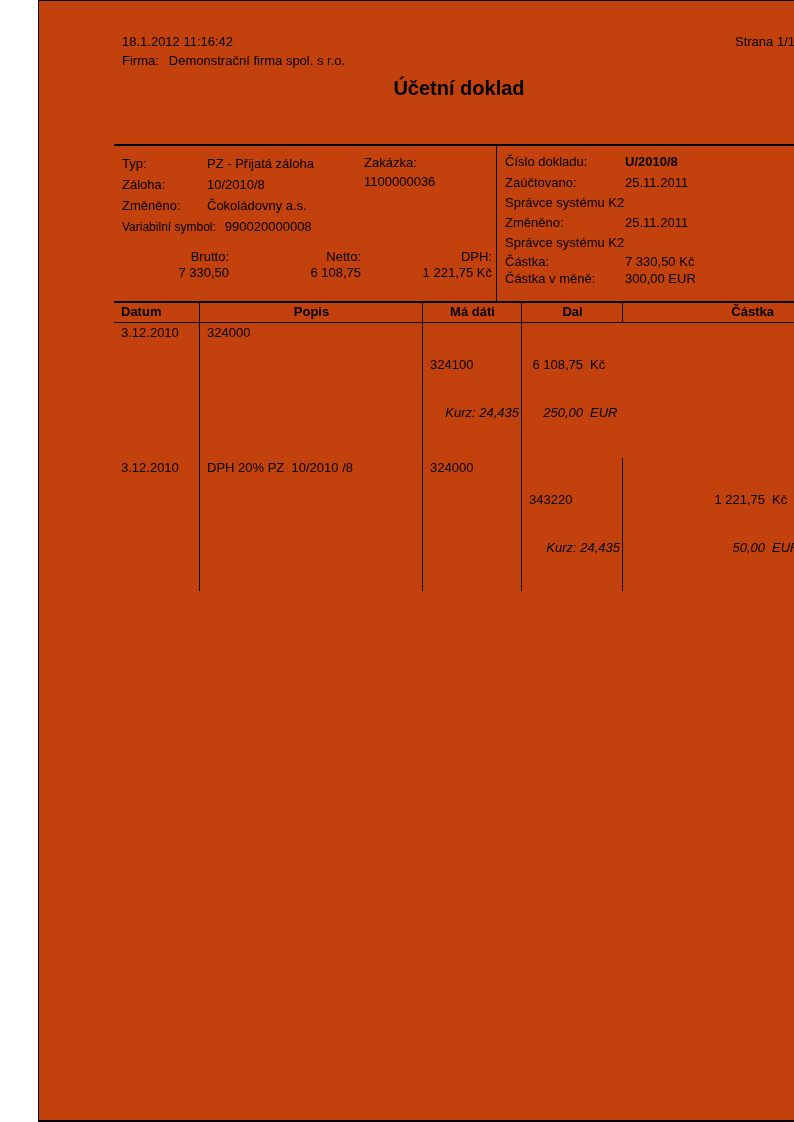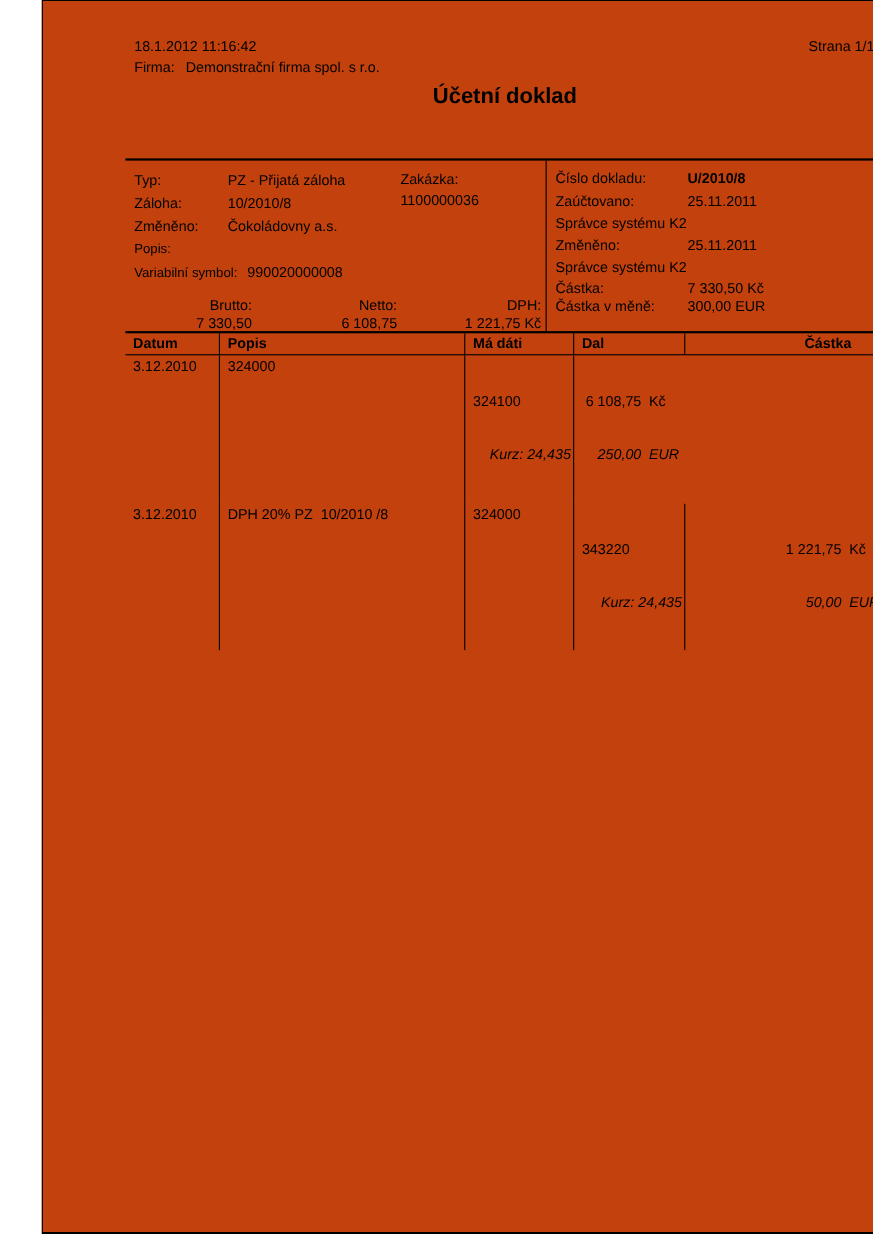--- a/index.html
+++ b/index.html
@@ -52,21 +52,21 @@
   .t-head, .t-row {
     display:grid;
     grid-template-columns:85px 223px 99px 101px 182px;
   }
   .t-head {
     border-top:2px solid #000;
     border-bottom:1px solid #000;
     font-weight:bold;
   }
   .t-head > div { padding:1px 6px 2px 7px; line-height:16px; }
-  .t-head > div + div { border-left:1px solid #000; }
+  .t-head > div + div { border-left:1px solid #000;text-align:center; }
   .t-head .col-amount { text-align:right; padding-right:30px; }
   .t-row > div { padding:2px 0 0 7px; line-height:16px; white-space:pre; }
   .t-row > div + div { border-left:1px solid #000; }
   .t-row.gap > div { padding-bottom:5px; }
   .t-row.last > div { padding-bottom:3px; }
   .cell-dal .kurz { text-align:right; font-style:italic; padding-right:2px; }
   .cell-amt { padding-right:8px; }
   .amt-line { display:flex; }
   .amt-line .num { flex:1; text-align:right; }
   .amt-line .unit { width:39px; flex:none; padding-left:7px; }
@@ -95,24 +95,20 @@
         <span>PZ - Přijatá záloha</span>
       </div>
       <div class="irow">
         <span class="lbl">Záloha:</span>
         <span>10/2010/8</span>
       </div>
       <div class="irow">
         <span class="lbl">Změněno:</span>
         <span>Čokoládovny a.s.</span>
       </div>
-      <div class="irow small">
-        <span class="lbl">Popis:</span>
-        <span></span>
-      </div>
       <div class="vsym">
         <span class="lbl small">Variabilní symbol:</span><span>990020000008</span>
       </div>
       <div class="zakazka">
         <div>Zakázka:</div>
         <div>1100000036</div>
       </div>
       <div class="totals">
         <div class="tot-cell c1">
           <div>Brutto:</div>

